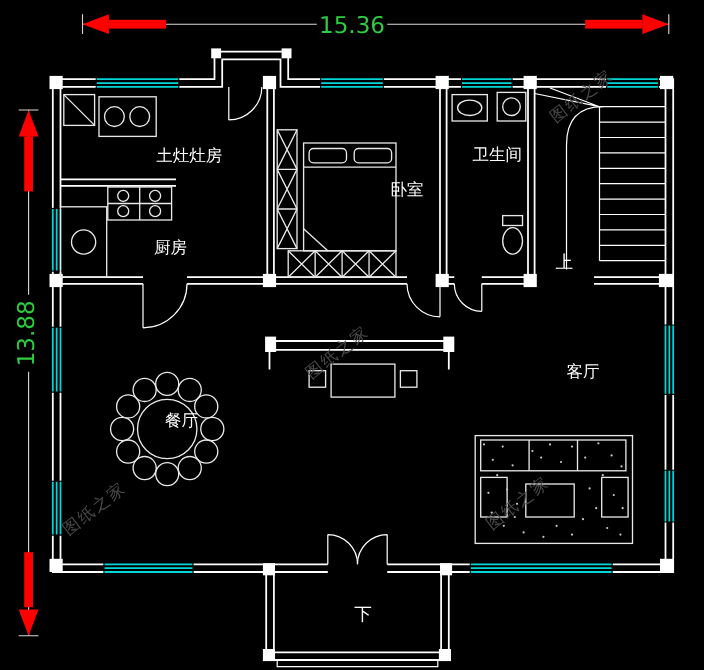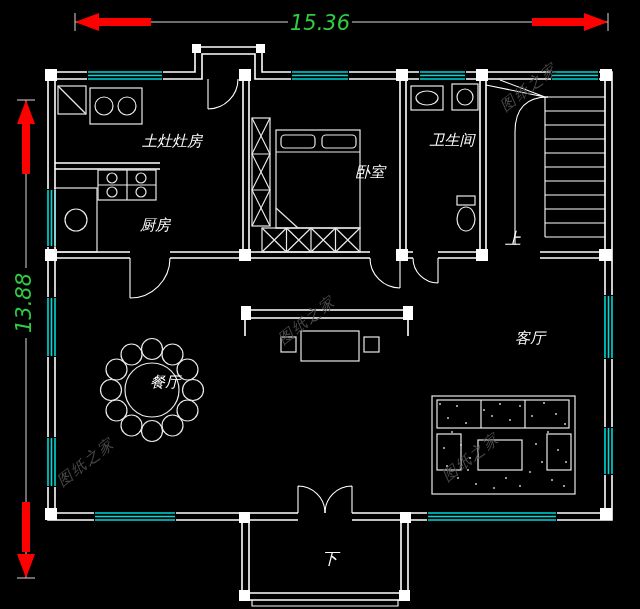--- a/index.html
+++ b/index.html
@@ -1,16 +1,16 @@
 <!DOCTYPE html>
 <html><head>
 <meta charset="utf-8">
 <style>
   html,body{margin:0;padding:0;background:#000;}
-  .canvas{position:relative;width:640px;height:609px;background:#000;overflow:hidden;font-style:italic;}
+  .canvas{position:relative;width:640px;height:609px;background:#000;overflow:hidden;}
   svg{display:block;}
   .wall{stroke:#ffffff;stroke-width:1.6;fill:none;}
   .thin{stroke:#ffffff;stroke-width:1.1;fill:none;}
   .fix{stroke:#e9e9e9;stroke-width:1.2;fill:none;}
   .win{stroke:#00d6d6;stroke-width:1.6;fill:none;}
   .blk{fill:#000;stroke:none;}
   .col{fill:#ffffff;stroke:none;}
   .dot{fill:#c9c9c9;stroke:none;}
   .lbl{fill:#ffffff;font-family:"DejaVu Sans",sans-serif;font-size:15px;}
   .lbl-big{fill:#ffffff;font-family:"DejaVu Sans",sans-serif;font-size:16px;}

